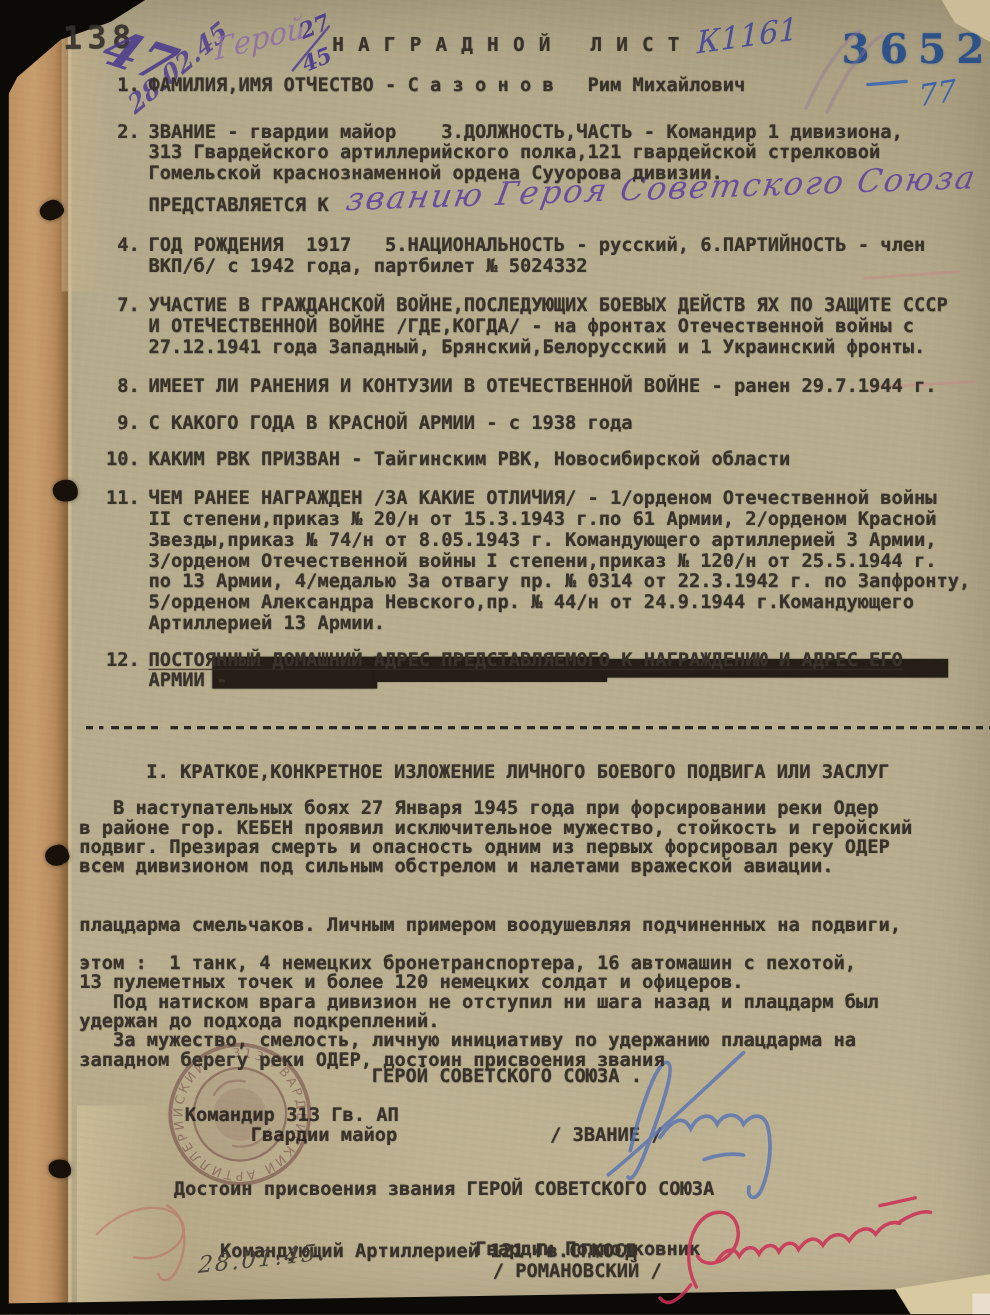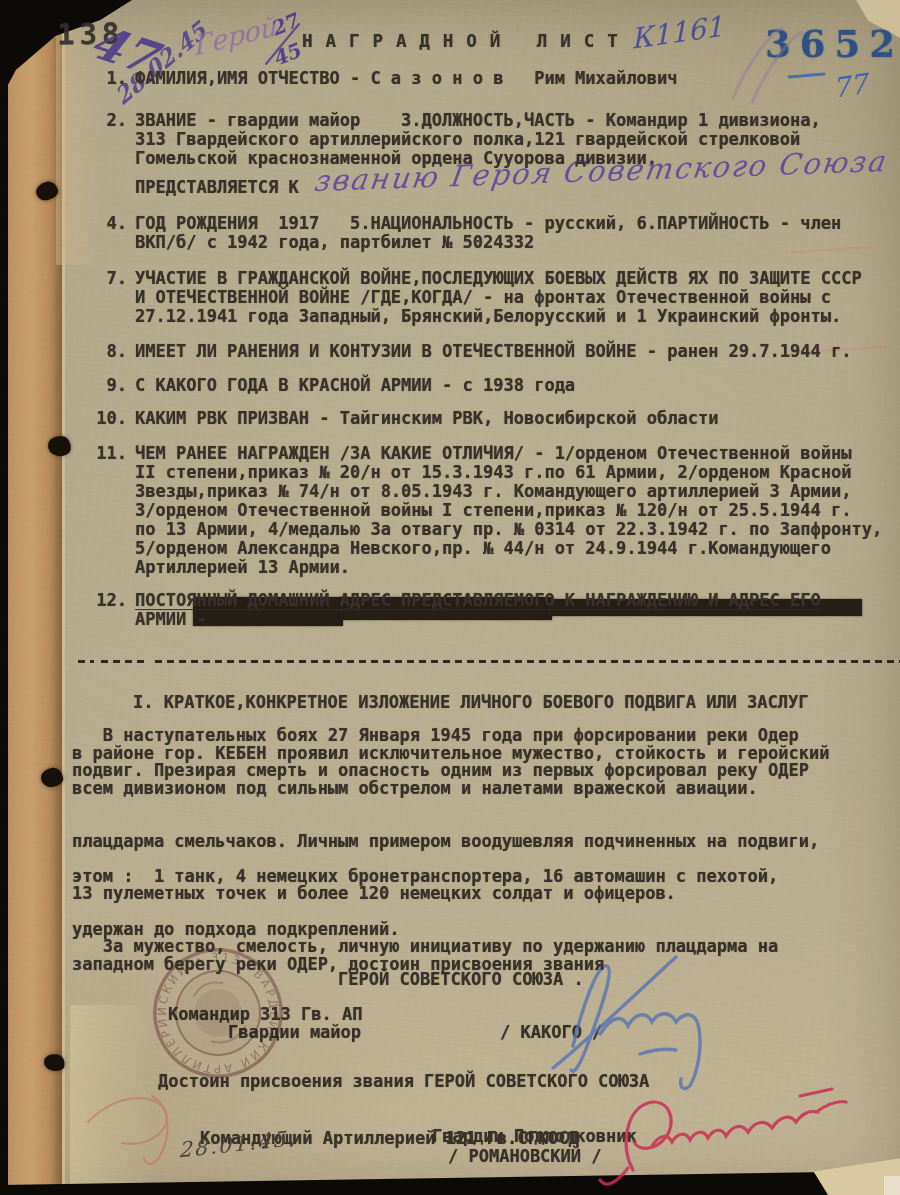--- a/index.html
+++ b/index.html
@@ -91,21 +91,21 @@
 
   <div class="dash" style="left:78px;top:660px;width:16px;"></div>
   <div class="dash" style="left:101px;top:660px;width:44px;"></div>
   <div class="dash" style="left:155px;top:660px;width:745px;"></div>
 
   <div class="t" style="left:135px;top:179px;">ПРЕДСТАВЛЯЕТСЯ К</div>
   <div class="t" style="left:133px;top:694px;">I. КРАТКОЕ,КОНКРЕТНОЕ ИЗЛОЖЕНИЕ ЛИЧНОГО БОЕВОГО ПОДВИГА ИЛИ ЗАСЛУГ</div>
   <div class="t" style="left:338px;top:971px;">ГЕРОЙ СОВЕТСКОГО СОЮЗА .</div>
   <div class="t" style="left:168px;top:1006px;">Командир 313 Гв. АП</div>
   <div class="t" style="left:190px;top:1024px;margin-left:38px;">Гвардии майор</div>
-  <div class="t" style="left:500px;top:1024px;">/ КАКОГО /</div>
+  <div class="t" style="left:500px;top:1024px;">/ ЗВАНИЕ /</div>
   <div class="t" style="left:158px;top:1073px;">Достоин присвоения звания ГЕРОЙ СОВЕТСКОГО СОЮЗА</div>
   <div class="t" style="left:200px;top:1106px;margin-top:24px;">Командующий Артиллерией 121 Гв.СГКОСД</div>
   <div class="t" style="left:432px;top:1128px;">Гвардии Подполковник</div>
   <div class="t" style="left:448px;top:1148px;">/ РОМАНОВСКИЙ /</div>
   <div class="hw" style="left:180px;top:1132px;font-size:21px;color:#4a443a;transform:rotate(-6deg) skewX(-10deg);letter-spacing:2px;">28.01.45.</div>
 
   <svg class="overlay" viewBox="0 0 900 1195">
     <defs>
       <path id="ringPath" d="M 218 961 a 52 52 0 1 1 -0.05 0"></path>
     </defs>
@@ -184,16 +184,17 @@
     <div class="t num" style="left: 85px; top: 592px; width: 42px;">12.</div>
     <div class="t u" style="left: 135px; top: 592px;">ПОСТОЯННЫЙ ДОМАШНИЙ АДРЕС ПРЕДСТАВЛЯЕМОГО К НАГРАЖДЕНИЮ И АДРЕС ЕГО</div>
     <div class="t" style="left: 135px; top: 611px;">АРМИИ -</div>
     <div class="t" style="left: 72px; top: 727px;">   В наступательных боях 27 Января 1945 года при форсировании реки Одер</div>
     <div class="t" style="left: 72px; top: 745px;">в районе гор. КЕБЕН проявил исключительное мужество, стойкость и геройский</div>
     <div class="t" style="left: 72px; top: 762px;">подвиг. Презирая смерть и опасность одним из первых форсировал реку ОДЕР</div>
     <div class="t" style="left: 72px; top: 780px;">всем дивизионом под сильным обстрелом и налетами вражеской авиации.</div>
     <div class="t" style="left: 72px; top: 833px;">плацдарма смельчаков. Личным примером воодушевляя подчиненных на подвиги,</div>
     <div class="t" style="left: 72px; top: 868px;">этом :  1 танк, 4 немецких бронетранспортера, 16 автомашин с пехотой,</div>
     <div class="t" style="left: 72px; top: 885px;">13 пулеметных точек и более 120 немецких солдат и офицеров.</div>
+    <div class="t" style="left: 72px; top: 903px;">   Под натиском врага дивизион не отступил ни шага назад и плацдарм был</div>
     <div class="t" style="left: 72px; top: 921px;">удержан до подхода подкреплений.</div>
     <div class="t" style="left: 72px; top: 938px;">   За мужество, смелость, личную инициативу по удержанию плацдарма на</div>
     <div class="t" style="left: 72px; top: 956px;">западном берегу реки ОДЕР, достоин присвоения звания</div>
   </div>
 
 </body></html>

